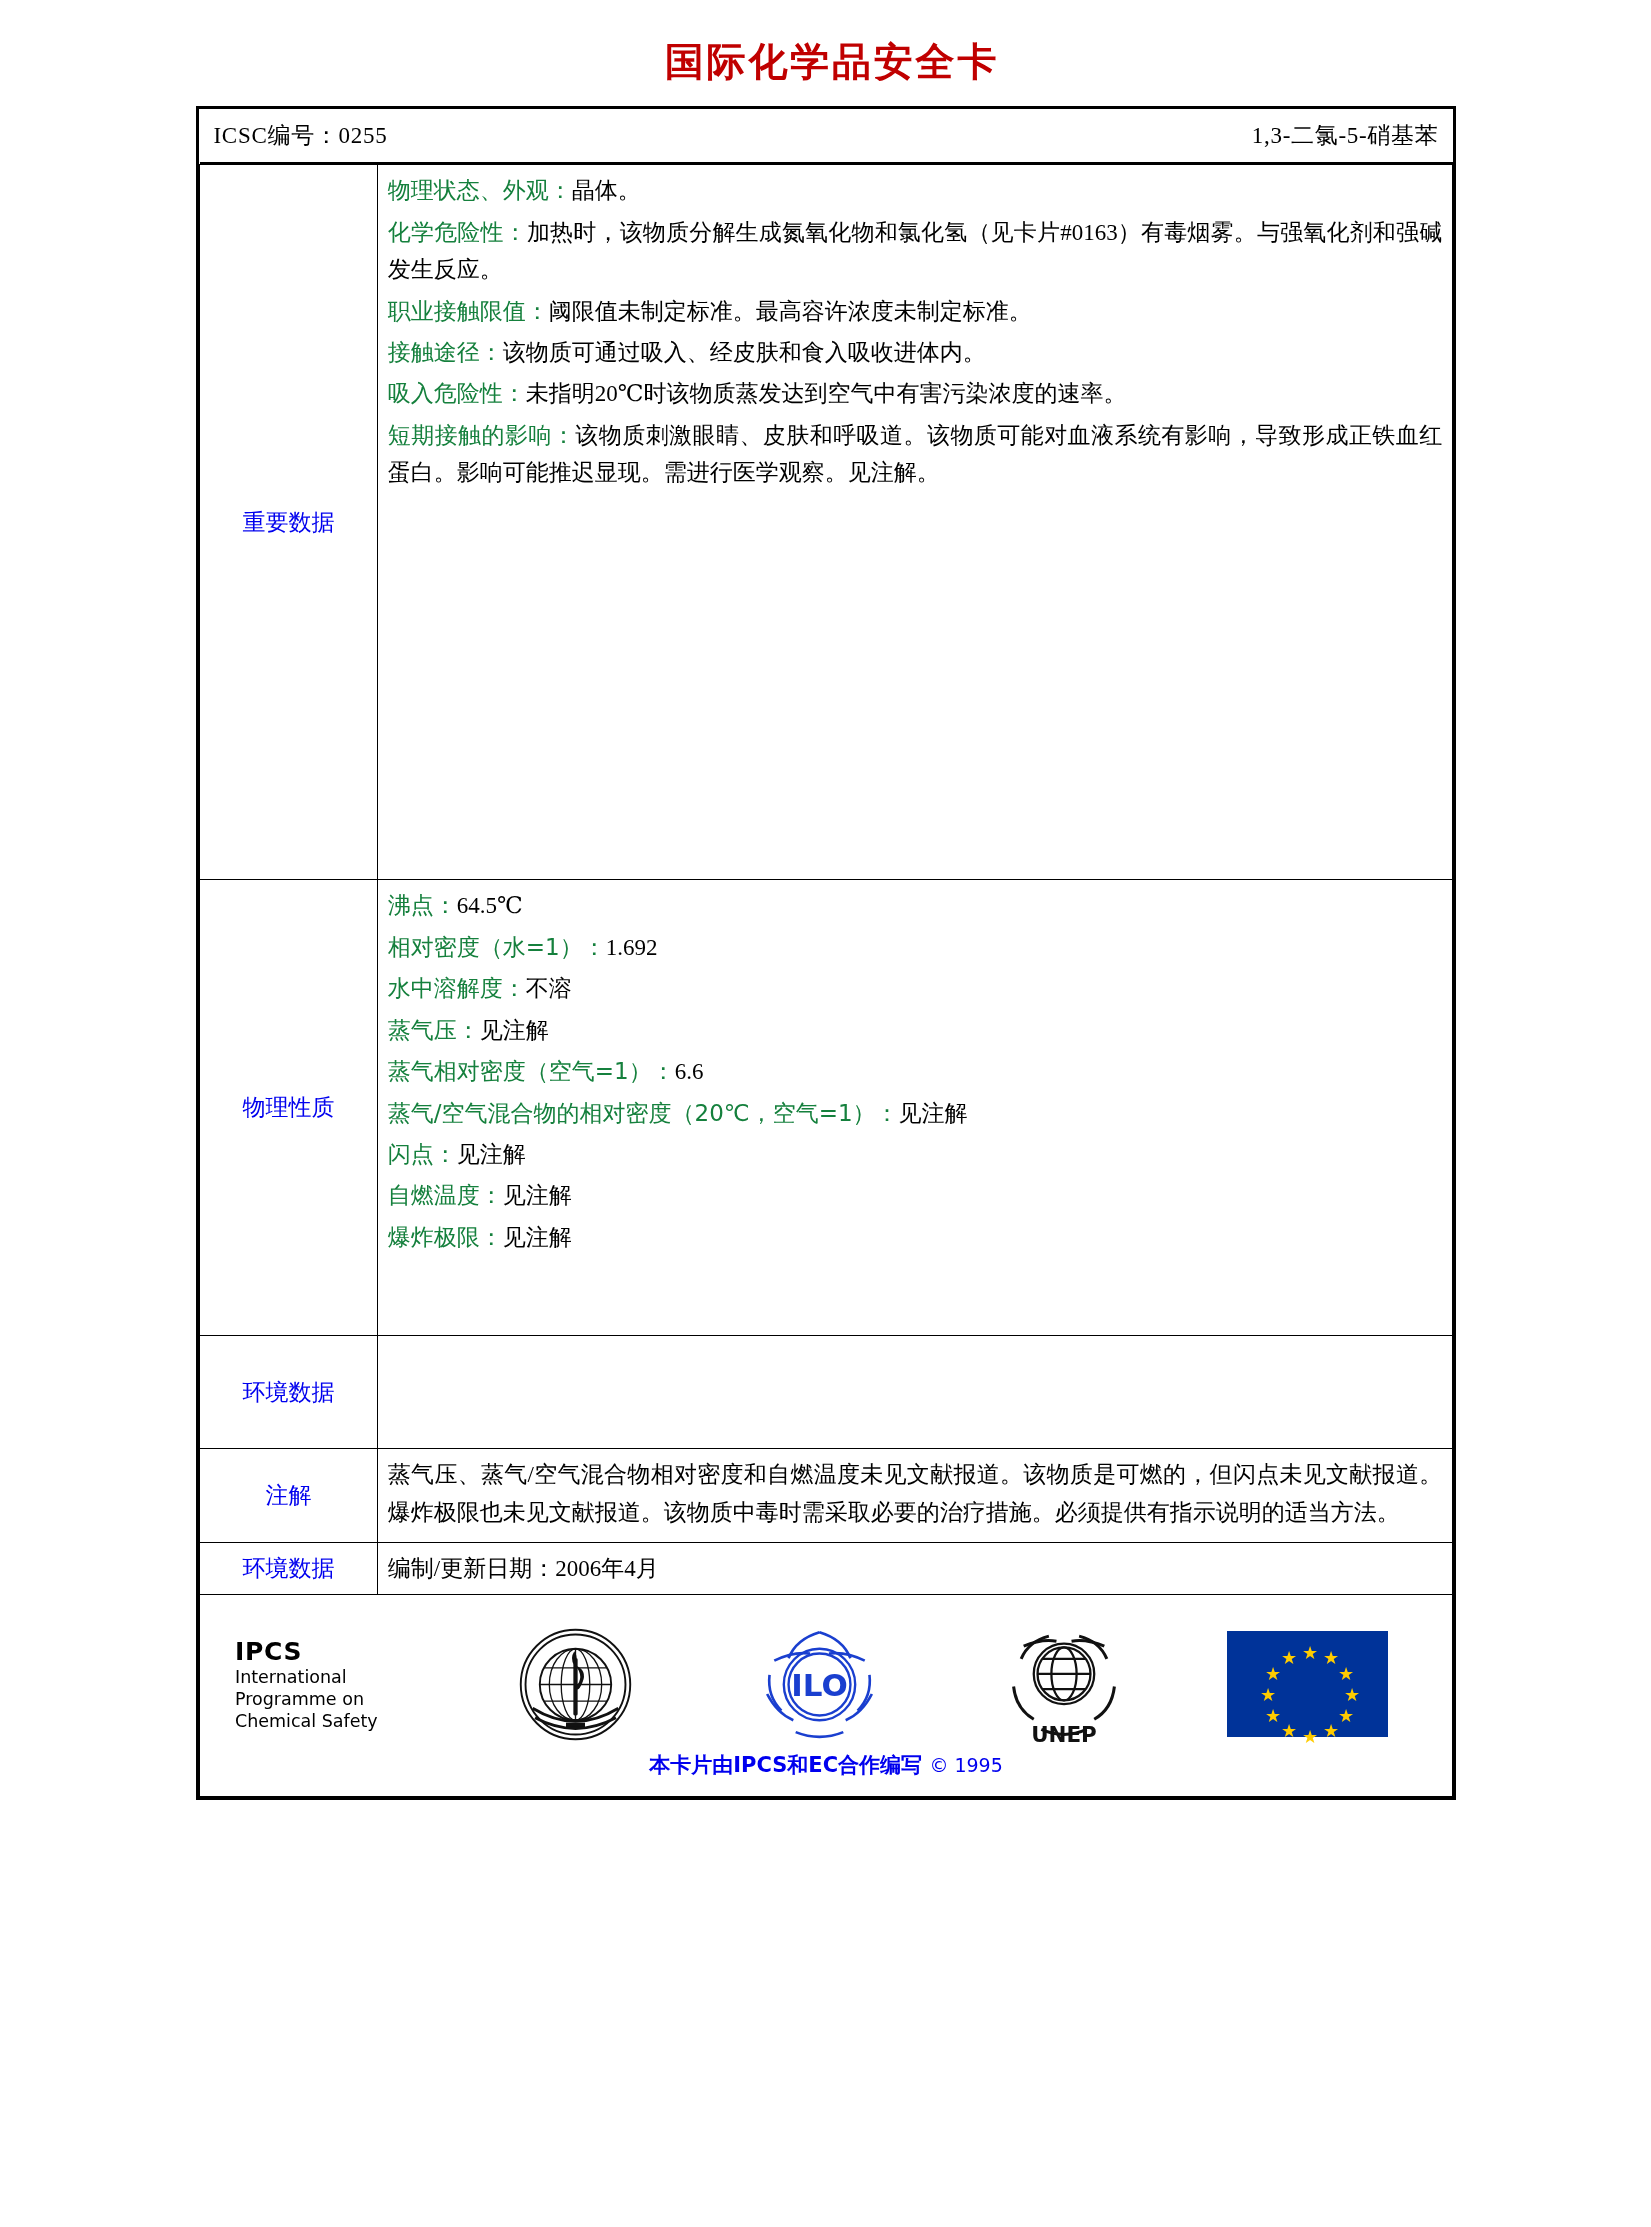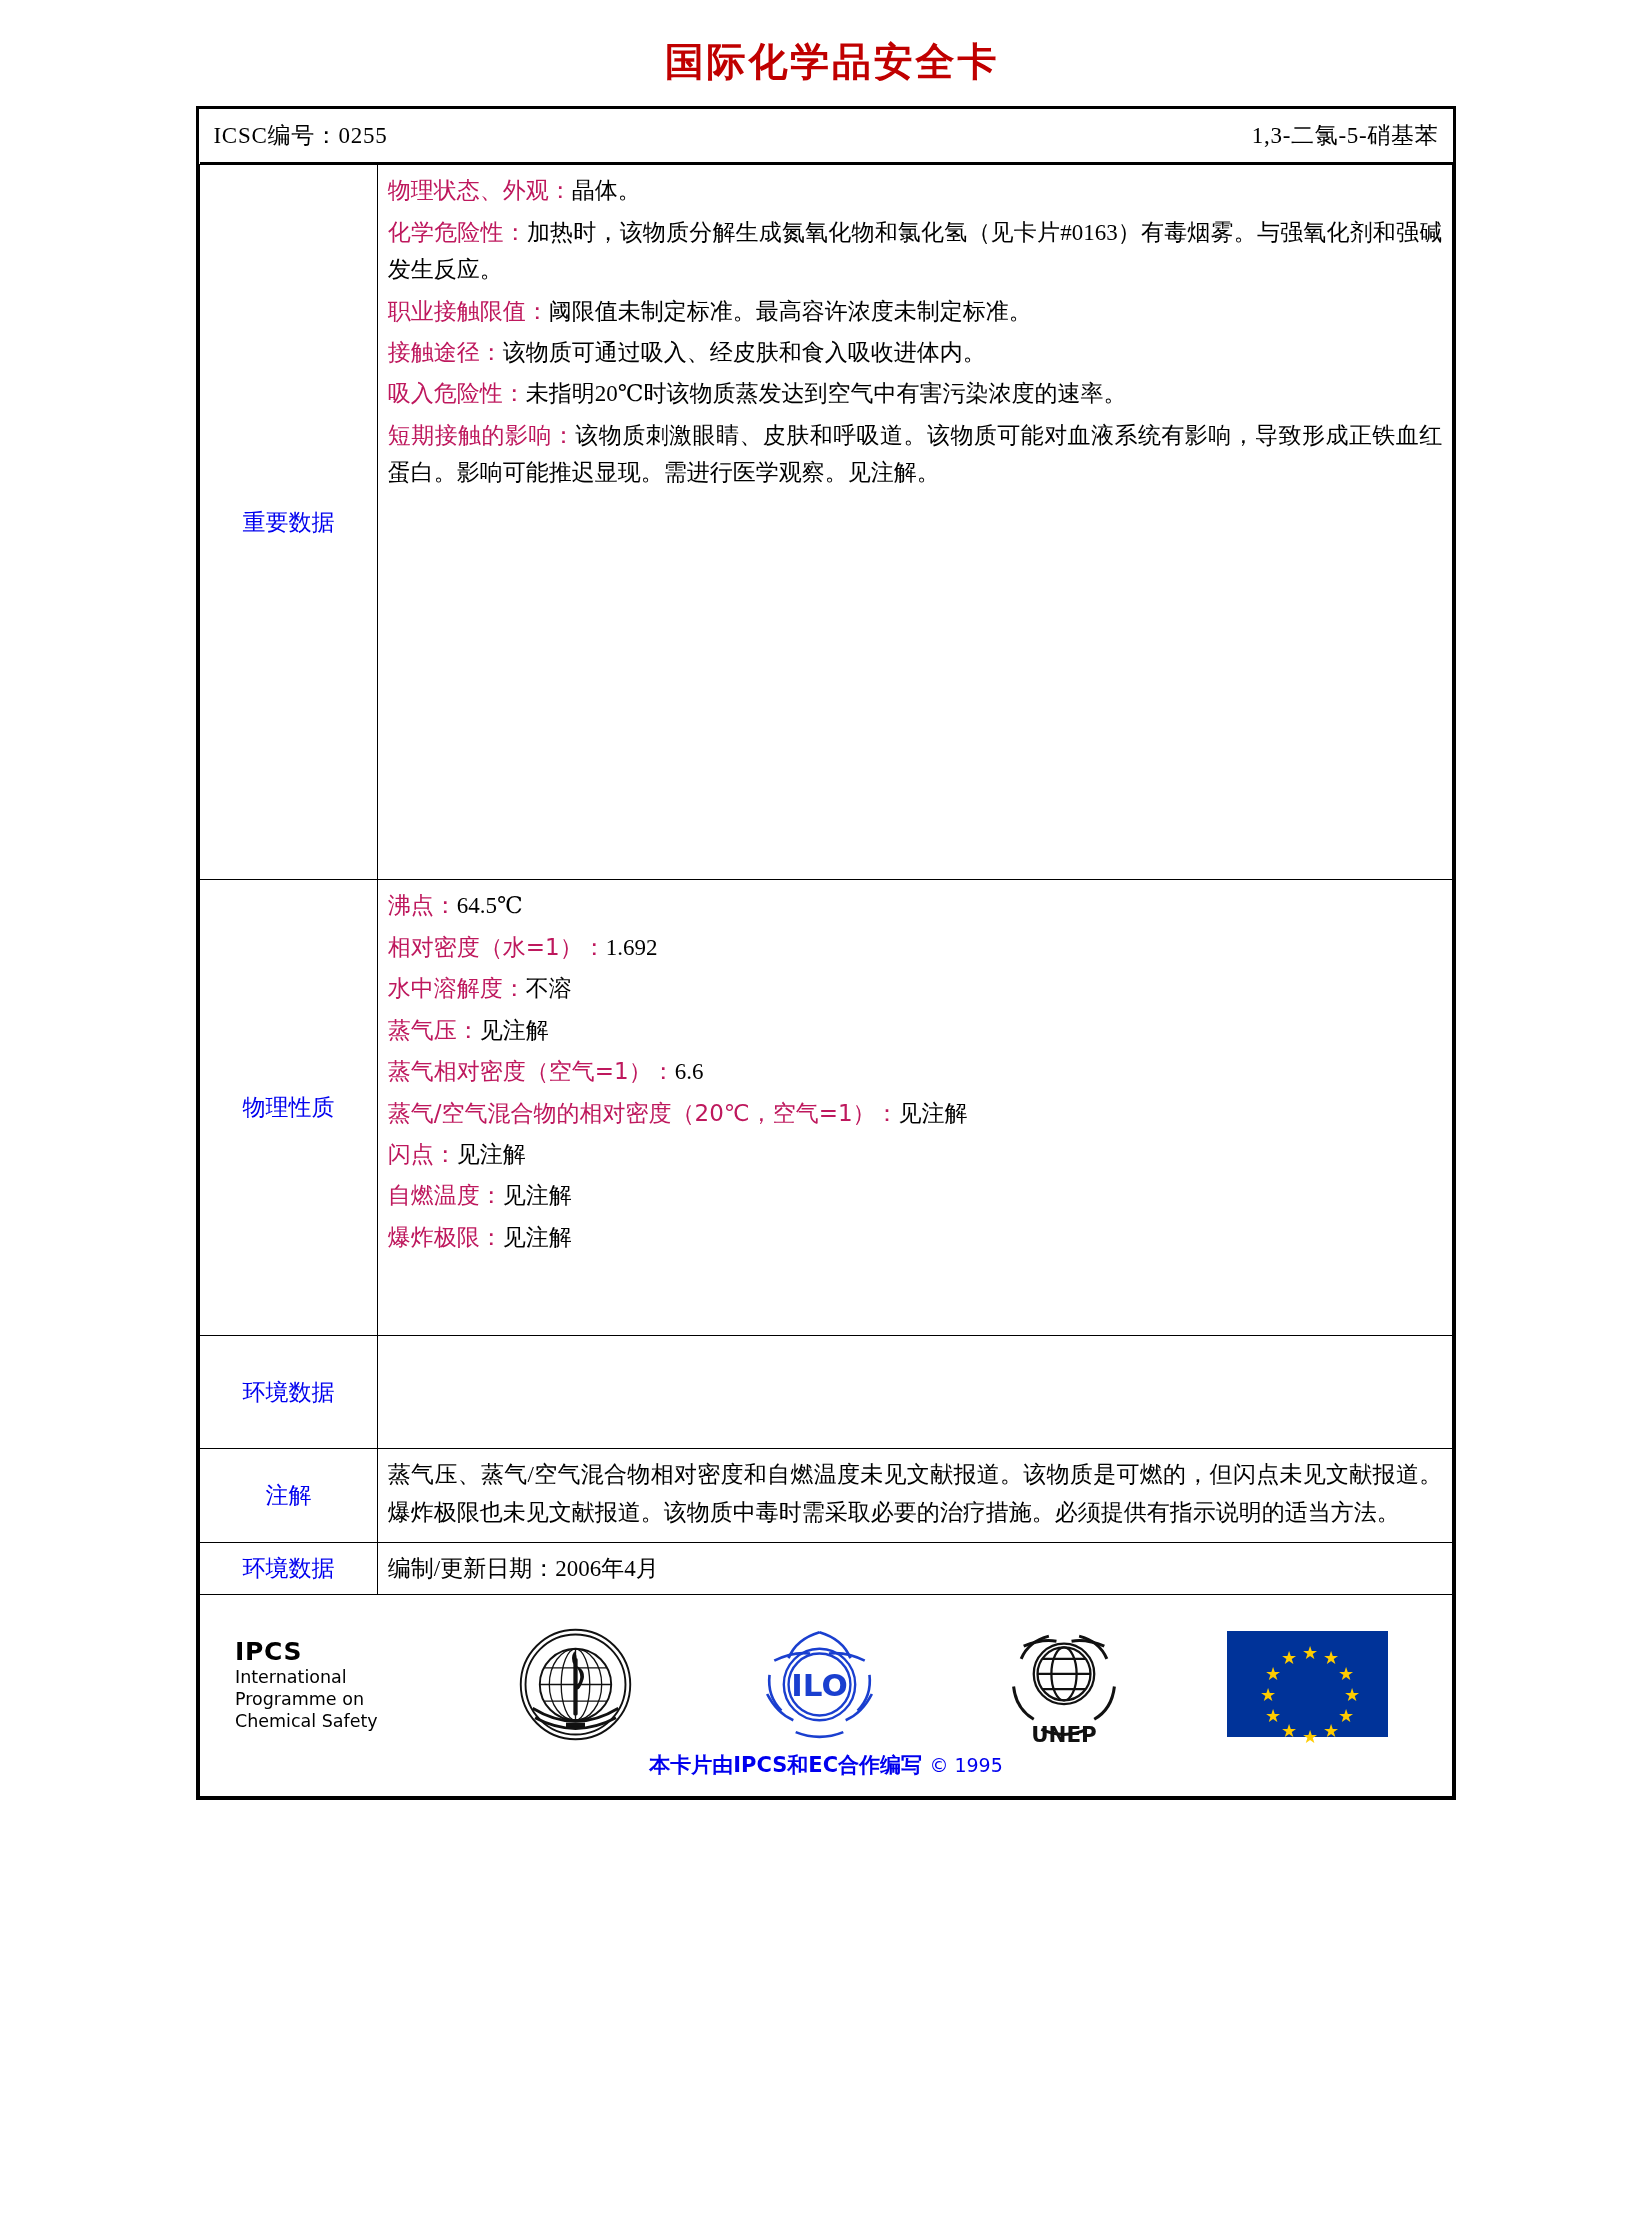--- a/index.html
+++ b/index.html
@@ -74,21 +74,21 @@
     vertical-align: middle;
   }
   .content {
     font-size: 23px;
     line-height: 1.62;
   }
   .kv {
     margin: 0 0 4.2px 0;
   }
   .k {
-    color: #be185d;
+    color: #15803d;
     font-family: "DejaVu Sans", "Liberation Sans", sans-serif;
   }
   .v {
     color: #000000;
   }
   .para {
     margin: 0 0 4.2px 0;
     text-align: justify;
   }
   .cell-important { height: 700px; }

